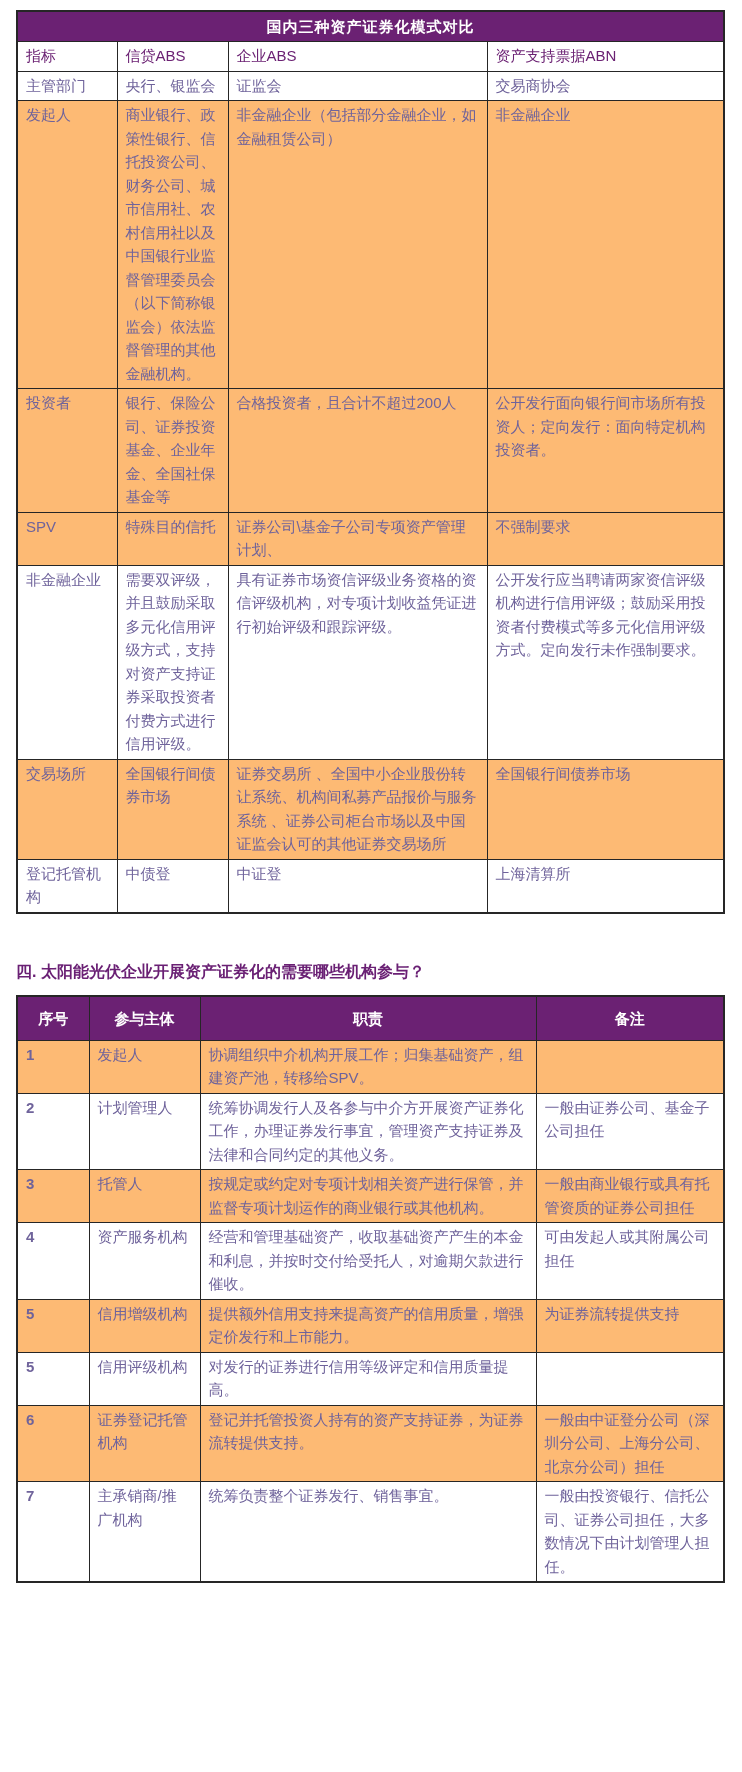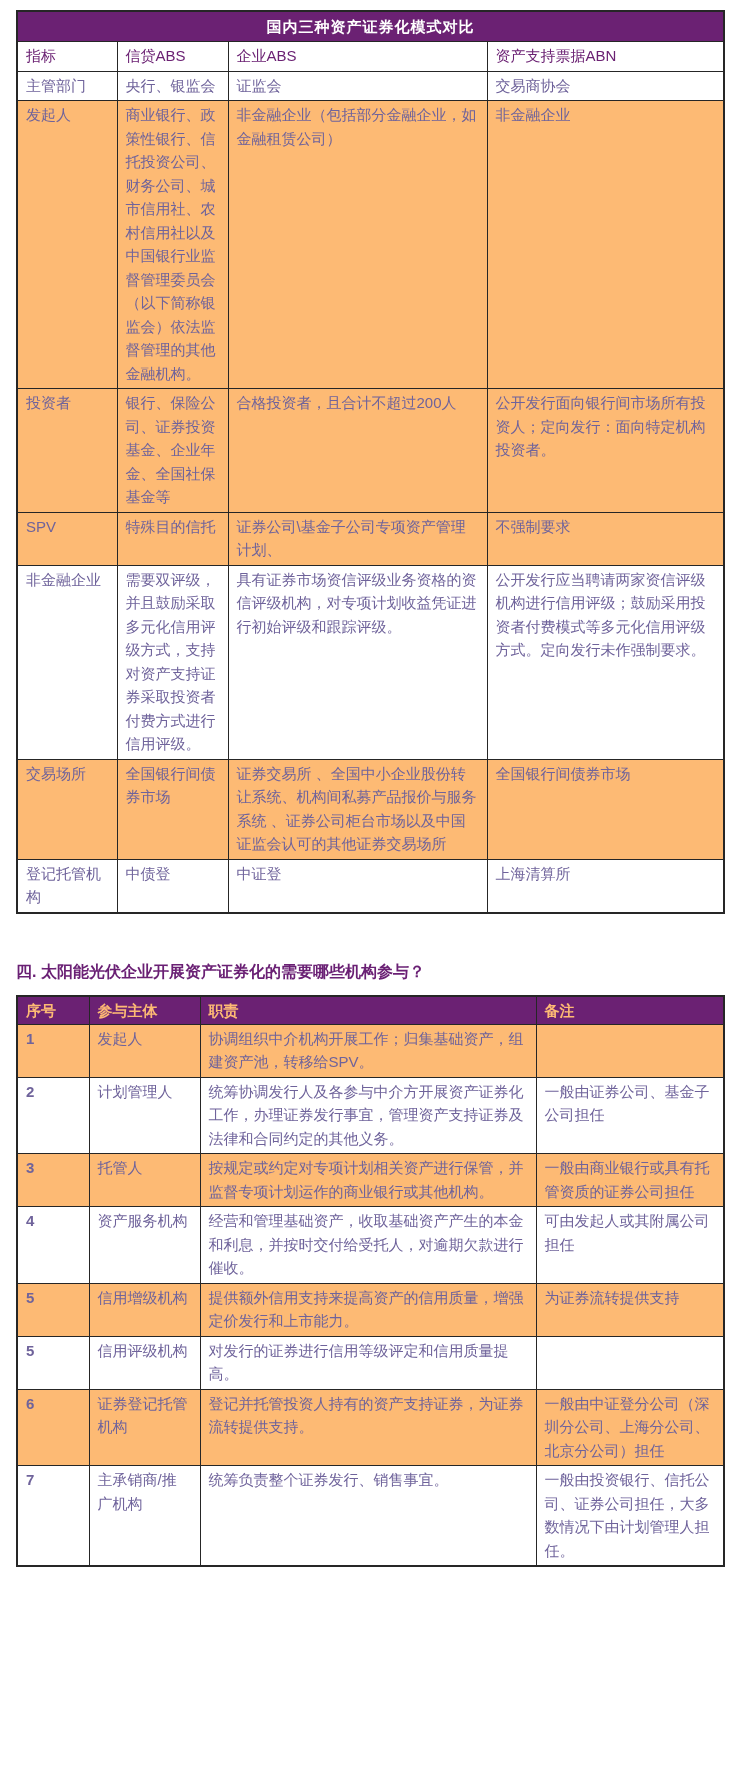--- a/index.html
+++ b/index.html
@@ -43,24 +43,25 @@
   .shade td{background:#fdba74;}
   .plain td{background:#ffffff;}
   .section-heading{
     margin:48px 0 12px 0;
     font-size:16px;
     font-weight:bold;
     color:#6A2074;
   }
   .t2-head td{
     background:#6B2173;
-    color:#fdba74;
+    color:#ffffff;
     font-weight:bold;
-    padding:2px 8px;
+    padding:10px 8px;
     line-height:23px;
+    text-align:center;
   }
   .num{font-weight:bold;}
 </style>
 </head>
 <body>
 
 <div class="wrap">
 
   <table class="t1">
     <colgroup>

